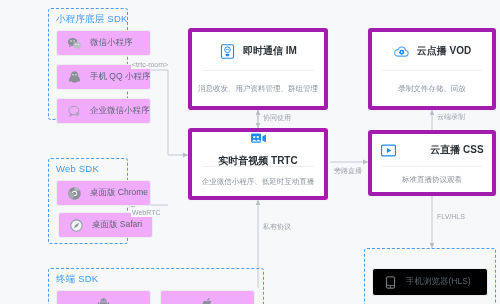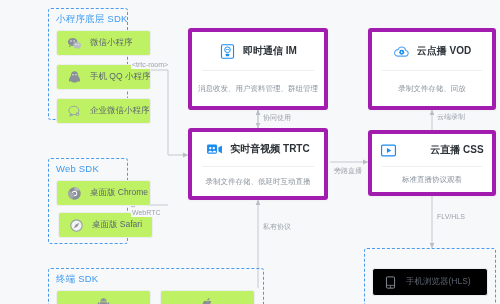--- a/index.html
+++ b/index.html
@@ -25,21 +25,21 @@
     position:absolute;
     font-size:9.5px;
     color:#3d9bf0;
     letter-spacing:.2px;
     white-space:nowrap;
   }
 
   
   .item{
     position:absolute;
-    background:#bef264;
+    background:#f0abfc;
     border:1px solid #ebedf0;
     border-radius:3px;
     box-sizing:border-box;
     display:flex;
     align-items:center;
     padding-left:10px;
     gap:8px;
   }
   .item .label{
     font-size:8.5px;
@@ -241,35 +241,35 @@
           <rect x="9.6" y="15" width="4.8" height="3.6" rx="1" fill="#1a8cf0"></rect>
         </svg>
       </span>
       <span class="card-title">即时通信 IM</span>
     </div>
     <div class="card-sep"></div>
     <div class="card-desc">消息收发、用户资料管理、群组管理</div>
   </div>
 
   <div class="card" style="left:188px;top:128px;width:140px;height:72px;">
-    <div class="card-head" style="height:34px;">
+    <div class="card-head" style="height:34px;flex-direction:column;">
       <span class="bigico">
         <svg viewBox="0 0 24 24" width="17" height="17">
           <rect x="1.5" y="5" width="14" height="13" rx="1.6" fill="#1a8cf0"></rect>
           <circle cx="6" cy="10" r="1.7" fill="#fff"></circle>
           <circle cx="11" cy="10" r="1.7" fill="#fff"></circle>
           <path d="M3 16.4c.5-1.8 1.6-2.6 3-2.6s2.5.8 3 2.6z" fill="#fff"></path>
           <path d="M8.8 16.4c.5-1.8 1.6-2.6 3-2.6s2.5.8 3 2.6z" fill="#fff"></path>
           <path d="M17.5 9.2 L22.5 6.2 v11.4 l-5-3 z" fill="#1a8cf0"></path>
         </svg>
       </span>
       <span class="card-title">实时音视频 TRTC</span>
     </div>
     <div class="card-sep"></div>
-    <div class="card-desc">录制文件存储、低延时互动直播</div>
+    <div class="card-desc">企业微信小程序、低延时互动直播</div>
   </div>
 
   <div class="card" style="left:368px;top:28px;width:128px;height:82px;">
     <div class="card-head">
       <span class="bigico">
         <svg viewBox="0 0 24 24" width="17" height="17">
           <path d="M6.4 18.5h11.1a4 4 0 0 0 .5-7.96 5.6 5.6 0 0 0-10.8-1.2A3.9 3.9 0 0 0 6.4 18.5z" fill="none" stroke="#4da3f5" stroke-width="1.5" stroke-linejoin="round"></path>
           <circle cx="12.3" cy="13" r="3.5" fill="#1a8cf0"></circle>
           <path d="M11.3 11.4 L14 13 L11.3 14.6 Z" fill="#fff"></path>
         </svg>

